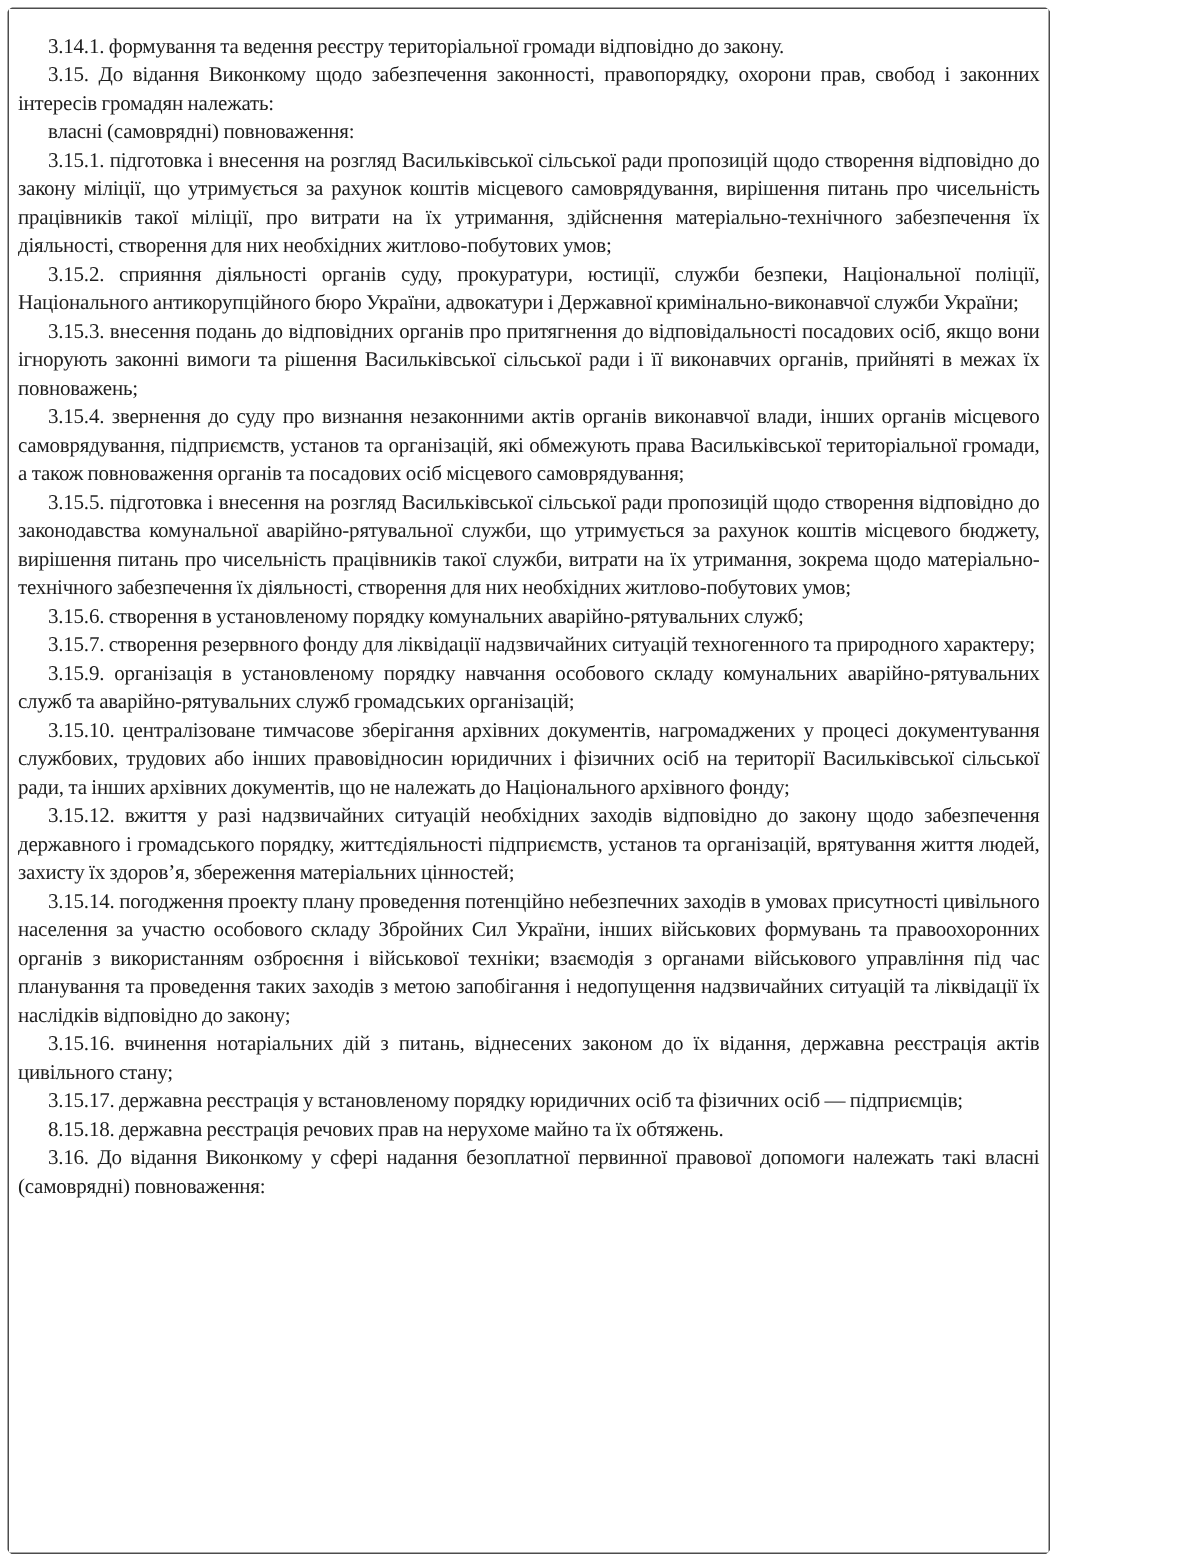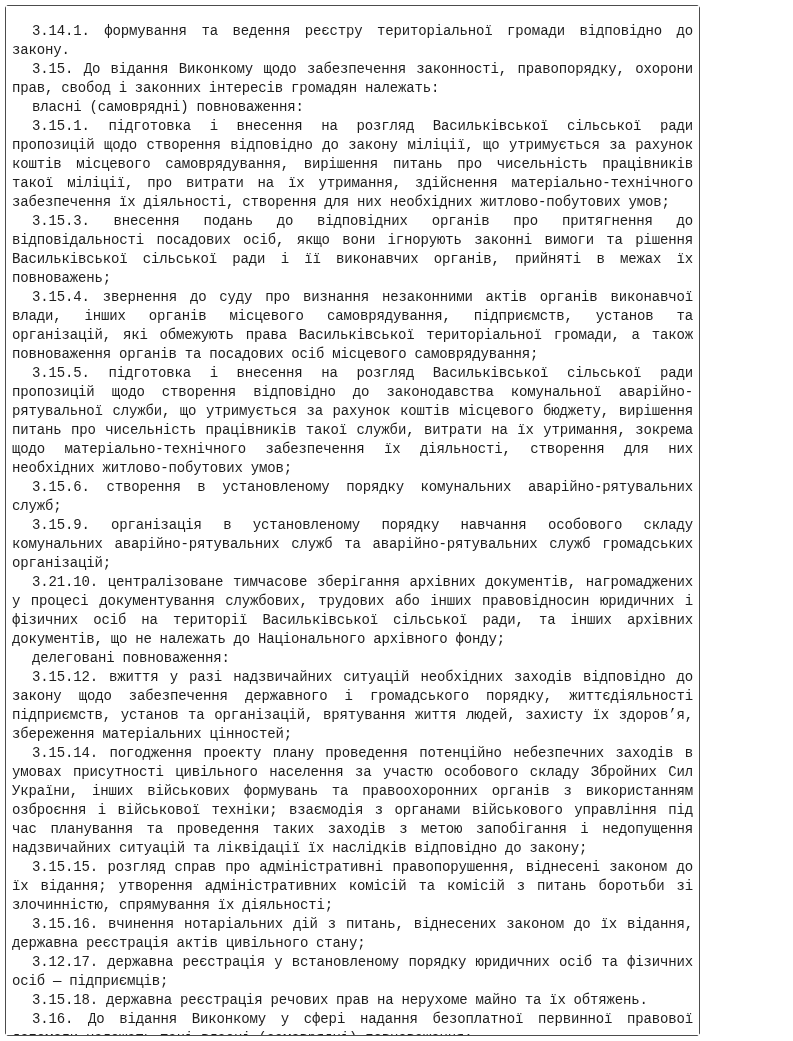--- a/index.html
+++ b/index.html
@@ -5,21 +5,21 @@
   html, body {
     margin: 0;
     padding: 0;
     background: #ffffff;
   }
   .page {
     position: relative;
     width: 705px;
     height: 1041px;
     background: #ffffff;
-    font-family: Liberation Mono, monospace;
+    font-family: Liberation Serif, serif;
     color: #1d1d1d;
     box-sizing: border-box;
     overflow: hidden;
     border-radius: 21px;
   }
   .page-border {
     position: absolute;
     left: 5px;
     top: 5px;
     right: 5px;
@@ -45,29 +45,29 @@
 </head>
 <body>
 
 <div class="page">
   <div class="page-border">
     <div class="doc-body">
       <p class="para">3.14.1. формування та ведення реєстру територіальної громади відповідно до закону.</p>
       <p class="para">3.15. До відання Виконкому щодо забезпечення законності, правопорядку, охорони прав, свобод і законних інтересів громадян належать:</p>
       <p class="para">власні (самоврядні) повноваження:</p>
       <p class="para">3.15.1. підготовка і внесення на розгляд Васильківської сільської ради пропозицій щодо створення відповідно до закону міліції, що утримується за рахунок коштів місцевого самоврядування, вирішення питань про чисельність працівників такої міліції, про витрати на їх утримання, здійснення матеріально-технічного забезпечення їх діяльності, створення для них необхідних житлово-побутових умов;</p>
+      <p class="para">3.15.2. сприяння діяльності органів суду, прокуратури, юстиції, служби безпеки, Національної поліції, Національного антикорупційного бюро України, адвокатури і Державної кримінально-виконавчої служби України;</p>
       <p class="para">3.15.3. внесення подань до відповідних органів про притягнення до відповідальності посадових осіб, якщо вони ігнорують законні вимоги та рішення Васильківської сільської ради і її виконавчих органів, прийняті в межах їх повноважень;</p>
       <p class="para">3.15.4. звернення до суду про визнання незаконними актів органів виконавчої влади, інших органів місцевого самоврядування, підприємств, установ та організацій, які обмежують права Васильківської територіальної громади, а також повноваження органів та посадових осіб місцевого самоврядування;</p>
       <p class="para">3.15.5. підготовка і внесення на розгляд Васильківської сільської ради пропозицій щодо створення відповідно до законодавства комунальної аварійно-рятувальної служби, що утримується за рахунок коштів місцевого бюджету, вирішення питань про чисельність працівників такої служби, витрати на їх утримання, зокрема щодо матеріально-технічного забезпечення їх діяльності, створення для них необхідних житлово-побутових умов;</p>
       <p class="para">3.15.6. створення в установленому порядку комунальних аварійно-рятувальних служб;</p>
+      <p class="para">3.15.7. створення резервного фонду для ліквідації надзвичайних ситуацій техногенного та природного характеру;</p>
       <p class="para">3.15.9. організація в установленому порядку навчання особового складу комунальних аварійно-рятувальних служб та аварійно-рятувальних служб громадських організацій;</p>
-      <p class="para">3.21.10. централізоване тимчасове зберігання архівних документів, нагромаджених у процесі документування службових, трудових або інших правовідносин юридичних і фізичних осіб на території Васильківської сільської ради, та інших архівних документів, що не належать до Національного архівного фонду;</p>
-      <p class="para">делеговані повноваження:</p>
+      <p class="para">3.15.10. централізоване тимчасове зберігання архівних документів, нагромаджених у процесі документування службових, трудових або інших правовідносин юридичних і фізичних осіб на території Васильківської сільської ради, та інших архівних документів, що не належать до Національного архівного фонду;</p>
       <p class="para">3.15.12. вжиття у разі надзвичайних ситуацій необхідних заходів відповідно до закону щодо забезпечення державного і громадського порядку, життєдіяльності підприємств, установ та організацій, врятування життя людей, захисту їх здоров’я, збереження матеріальних цінностей;</p>
       <p class="para">3.15.14. погодження проекту плану проведення потенційно небезпечних заходів в умовах присутності цивільного населення за участю особового складу Збройних Сил України, інших військових формувань та правоохоронних органів з використанням озброєння і військової техніки; взаємодія з органами військового управління під час планування та проведення таких заходів з метою запобігання і недопущення надзвичайних ситуацій та ліквідації їх наслідків відповідно до закону;</p>
-      <p class="para">3.15.15. розгляд справ про адміністративні правопорушення, віднесені законом до їх відання; утворення адміністративних комісій та комісій з питань боротьби зі злочинністю, спрямування їх діяльності;</p>
       <p class="para">3.15.16. вчинення нотаріальних дій з питань, віднесених законом до їх відання, державна реєстрація актів цивільного стану;</p>
-      <p class="para">3.12.17. державна реєстрація у встановленому порядку юридичних осіб та фізичних осіб — підприємців;</p>
-      <p class="para">3.15.18. державна реєстрація речових прав на нерухоме майно та їх обтяжень.</p>
+      <p class="para">3.15.17. державна реєстрація у встановленому порядку юридичних осіб та фізичних осіб — підприємців;</p>
+      <p class="para">8.15.18. державна реєстрація речових прав на нерухоме майно та їх обтяжень.</p>
       <p class="para">3.16. До відання Виконкому у сфері надання безоплатної первинної правової допомоги належать такі власні (самоврядні) повноваження:</p>
     </div>
   </div>
 </div>
 
 </body></html>

